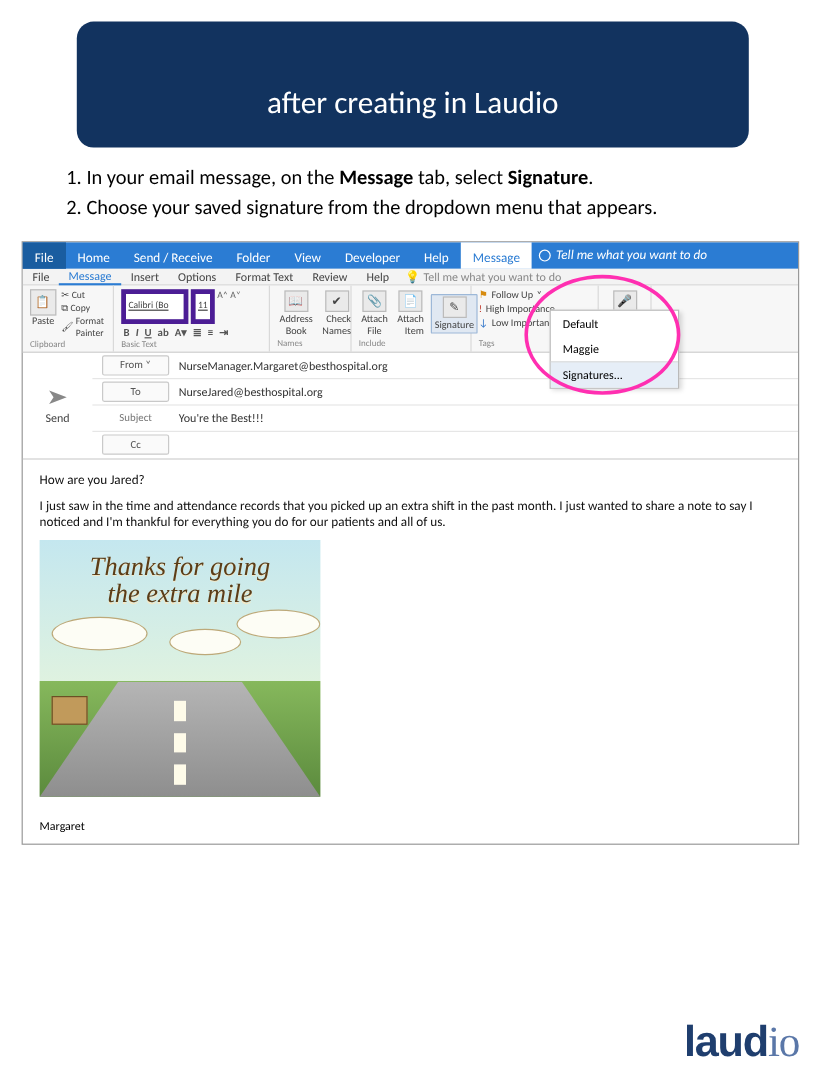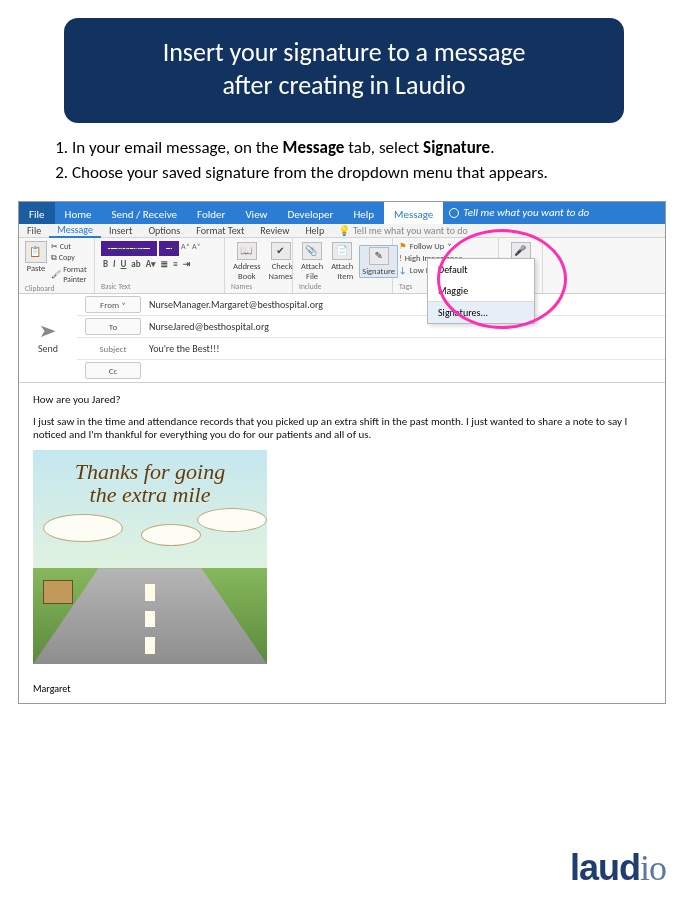--- a/index.html
+++ b/index.html
@@ -136,38 +136,38 @@
   .tinytext { font-size: 8px; color: #666; }
   .clipboard-group { width: 76px; }
   .clipboard-inner { display: flex; gap: 4px; }
   .paste-btn { display:flex; flex-direction:column; align-items:center; font-size:8.5px; }
   .paste-btn .icon-box { width: 22px; height: 22px; }
   .cut-stack { display:flex; flex-direction:column; gap:1px; font-size:8px; }
   .cut-stack span { display:flex; align-items:center; gap:2px; }
   .font-group { width: 130px; }
   .font-row { display:flex; gap:2px; margin-bottom:2px; }
   .font-select {
-    border: 7px solid #4c1d95; background:#fff; font-size:8px; padding:0 2px; height:15px;
-    display:flex; align-items:center;
+    border: 4px solid #4c1d95; background:#fff; font-size:8px; padding:0 2px; height:29px;
+    display:flex; align-items:center;text-decoration:underline;
   }
   .font-btnrow { display:flex; gap:1px; font-size:9px; font-weight:bold; color:#555; }
   .font-btnrow span { padding: 0 2px; }
   .names-group { width: 68px; }
   .include-group { width: 100px; }
   .tags-group { width: 106px; }
   .tag-line { display:flex; align-items:center; gap:3px; font-size:8.5px; line-height:1.3; }
   .flag-red { color:#c0392b; }
   .flag-orange { color:#d78b0e; }
   .flag-blue { color:#2e73c9; }
   .voice-group { width: 44px; }
   
   .sig-dropdown {
     position: absolute;
     top: 56px;
-    left: 408px;
+    left: 439px;
     width: 108px;
     background: #fff;
     border: 1px solid #b9b9b9;
     box-shadow: 2px 2px 4px rgba(0,0,0,0.15);
     font-size: 10px;
     z-index: 5;
   }
   .sig-item {
     padding: 4px 10px;
   }
@@ -307,21 +307,21 @@
     color: #1f3e6e;
     font-family: Arial, sans-serif;
     letter-spacing: -1px;
   }
   .footer-logo .io { color: #5a77a8; font-weight: 400; font-family: Liberation Serif, serif; }
 </style>
 </head>
 <body>
 
 <div class="title-banner">
-  <span>Insert your signature to a message</span><br>
+  <br>
   <span>after creating in Laudio</span>
 </div>
 
 <div class="steps">
   <ol>
     <li>
       <span>In your email message, on the </span><b>Message</b><span> tab, select </span><b>Signature</b><span>.</span>
     </li>
     <li>Choose your saved signature from the dropdown menu that appears.</li>
   </ol>

